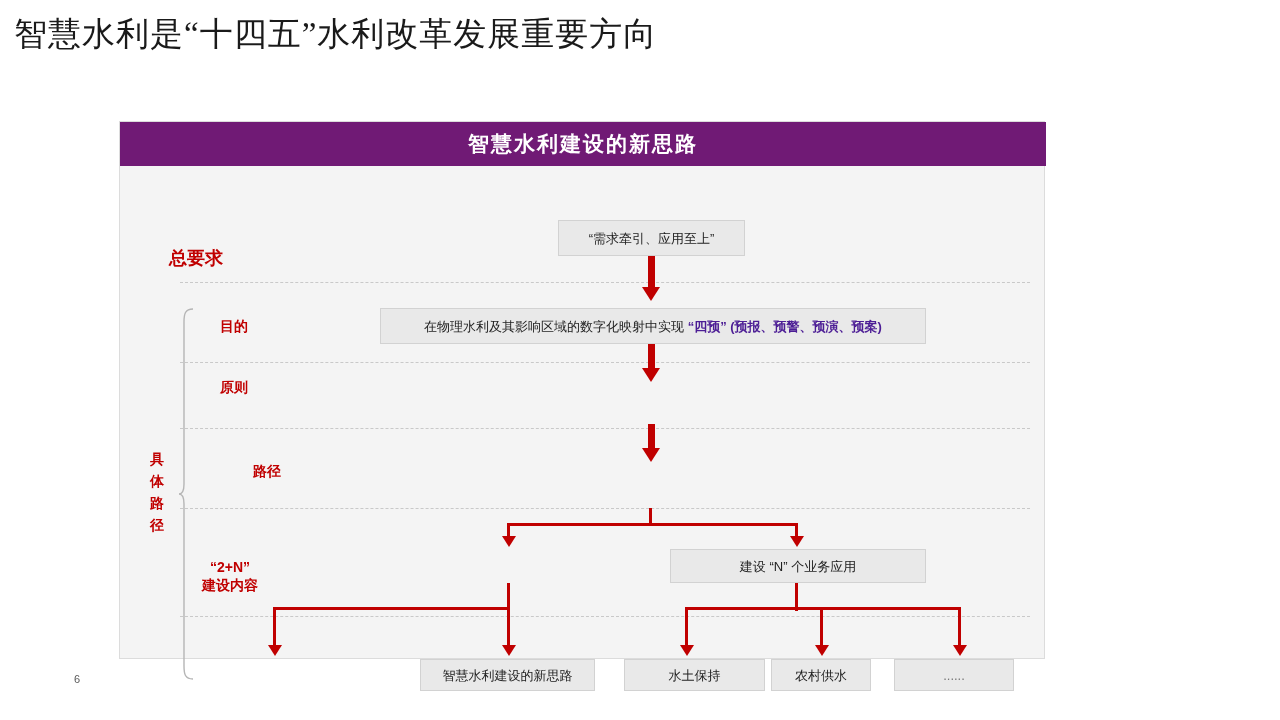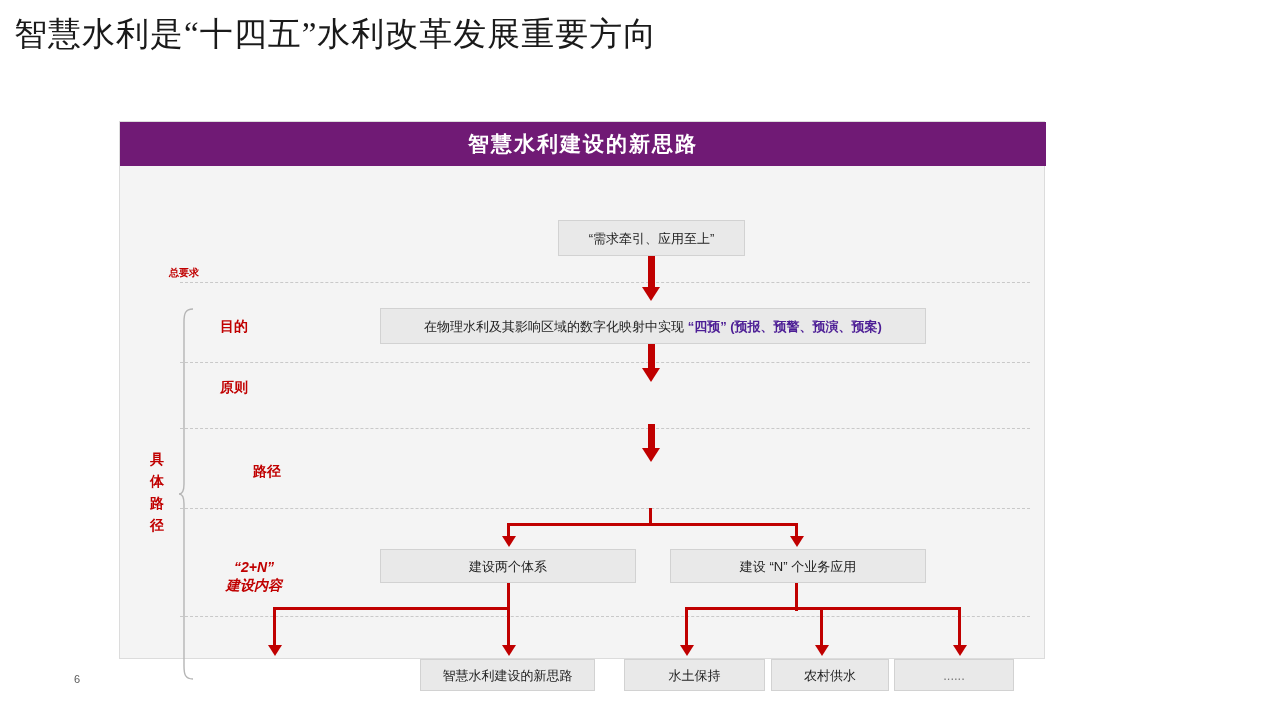--- a/index.html
+++ b/index.html
@@ -51,21 +51,21 @@
     border-top:1px dashed #c9c9c9;
   }
   
   .row-label{
     position:absolute;
     color:#c00000;font-weight:bold;
     font-size:14px;
     white-space:nowrap;
     font-family:"Liberation Sans","DejaVu Sans",sans-serif;
   }
-  .row-label.l1{font-size:10px;margin-top:20px;}
+  .row-label.l1{font-size:18px;}
   .multiline{line-height:18px;text-align:center;}
   
   #vertical-label{
     position:absolute;left:27px;top:282px;
     width:20px;
     color:#c00000;font-weight:bold;font-size:14px;
     line-height:22px;text-align:center;
   }
   
   #brace{
@@ -127,21 +127,21 @@
         <div>具</div>
         <div>体</div>
         <div>路</div>
         <div>径</div>
       </div>
 
     <div class="row-label l1" style="left:49px;top:80px;">总要求</div>
     <div class="row-label" style="left:100px;top:152px;">目的</div>
     <div class="row-label" style="left:100px;top:213px;">原则</div>
     <div class="row-label" style="left:100px;top:297px;padding-left:33px;">路径</div>
-    <div class="row-label multiline" style="left:84px;top:392px;width:100px;font-style:italic;">
+    <div class="row-label multiline" style="left:60px;top:392px;width:100px;">
       <div>“2+N”</div>
       <div>建设内容</div>
     </div>
 
     <div class="node" style="left:438px;top:54px;width:187px;height:36px;">
       <span>“需求牵引、应用至上”</span>
     </div>
 
     <div class="vline fat" style="left:528px;top:90px;height:34px;"></div>
     <div class="arrow-head fat" style="left:522px;top:121px;"></div>
@@ -156,23 +156,20 @@
     <div class="arrow-head fat" style="left:522px;top:282px;"></div>
 
 
     <div class="vline" style="left:529px;top:342px;height:17px;"></div>
     <div class="hline" style="left:387px;top:357px;width:291px;"></div>
     <div class="vline" style="left:387px;top:357px;height:17px;"></div>
     <div class="arrow-head" style="left:382px;top:370px;"></div>
     <div class="vline" style="left:675px;top:357px;height:17px;"></div>
     <div class="arrow-head" style="left:670px;top:370px;"></div>
 
-    <div class="node" style="left:260px;top:383px;width:256px;height:34px;">
-      <span>建设两个体系</span>
-    </div>
     <div class="node" style="left:550px;top:383px;width:256px;height:34px;">
       <span>建设 “N” 个业务应用</span>
     </div>
 
     <div class="vline" style="left:387px;top:417px;height:38px;"></div>
     <div class="hline" style="left:153px;top:441px;width:237px;"></div>
     <div class="vline" style="left:153px;top:441px;height:42px;"></div>
     <div class="arrow-head" style="left:148px;top:479px;"></div>
     <div class="vline" style="left:387px;top:441px;height:42px;"></div>
     <div class="arrow-head" style="left:382px;top:479px;"></div>
@@ -185,21 +182,21 @@
     <div class="arrow-head" style="left:695px;top:479px;"></div>
     <div class="vline" style="left:838px;top:441px;height:42px;"></div>
     <div class="arrow-head" style="left:833px;top:479px;"></div>
 
     <div class="node" style="left:300px;top:493px;width:175px;height:32px;">
       <span>智慧水利建设的新思路</span>
     </div>
     <div class="node" style="left:504px;top:493px;width:141px;height:32px;">
       <span>水土保持</span>
     </div>
-    <div class="node" style="left:651px;top:493px;width:118px;height:32px;align-items:center;">
+    <div class="node" style="left:651px;top:493px;width:100px;height:32px;align-items:center;">
       <span>农村供水</span>
     </div>
     <div class="node" style="left:774px;top:493px;width:120px;height:32px;color:#777;">
       <span>......</span>
     </div>
 
   </div>
 </div>
 
 <div id="page-number">6</div>

